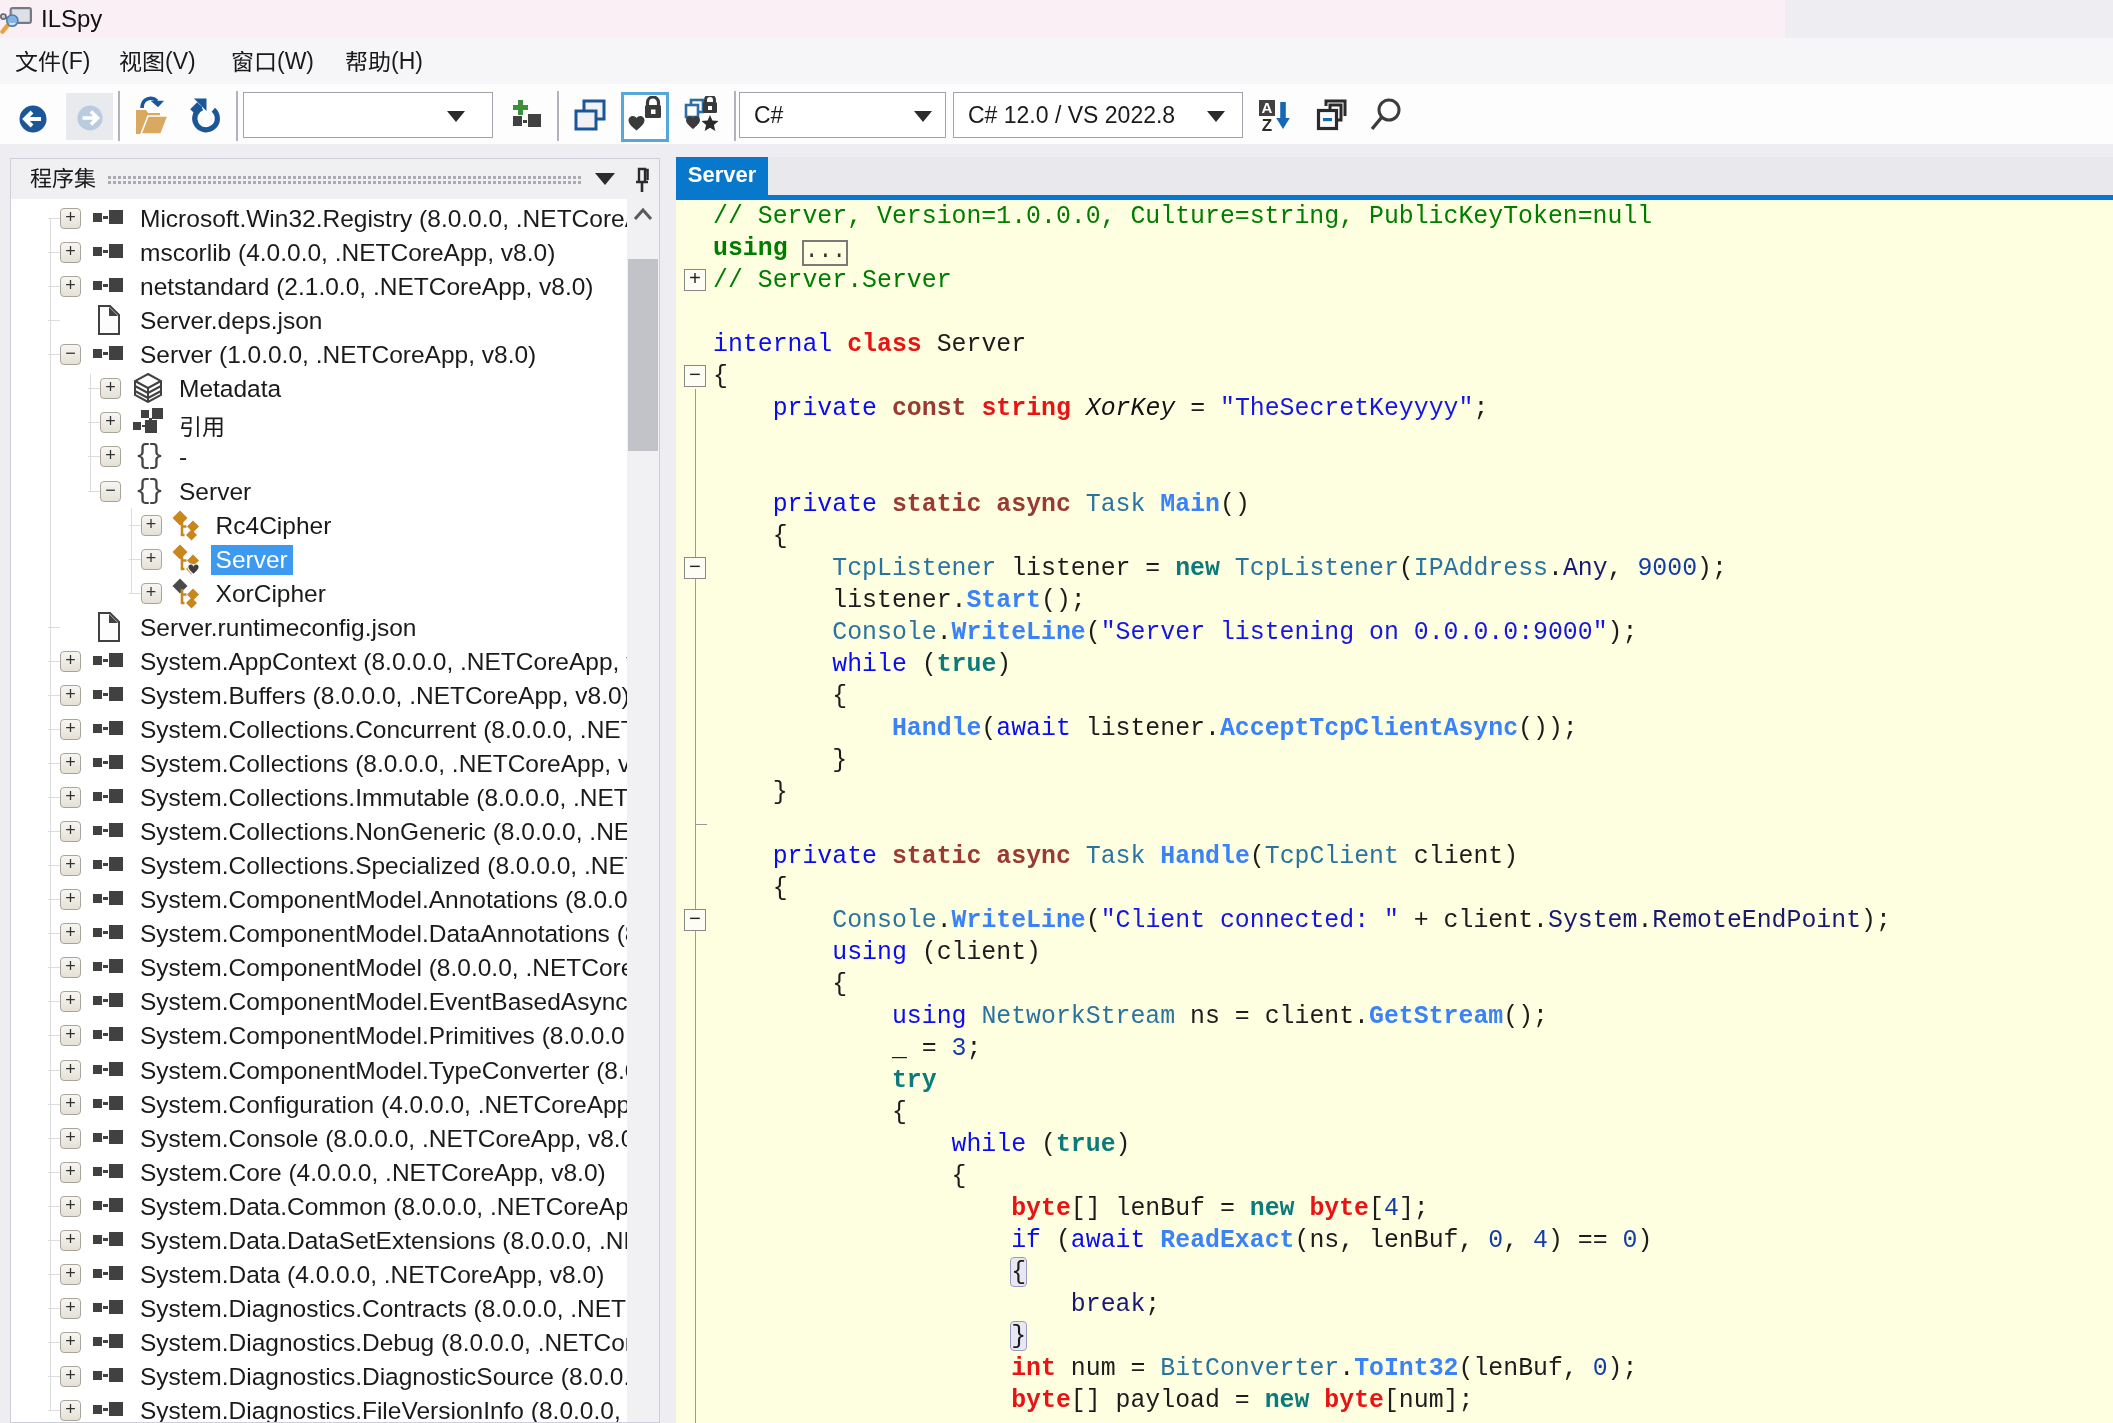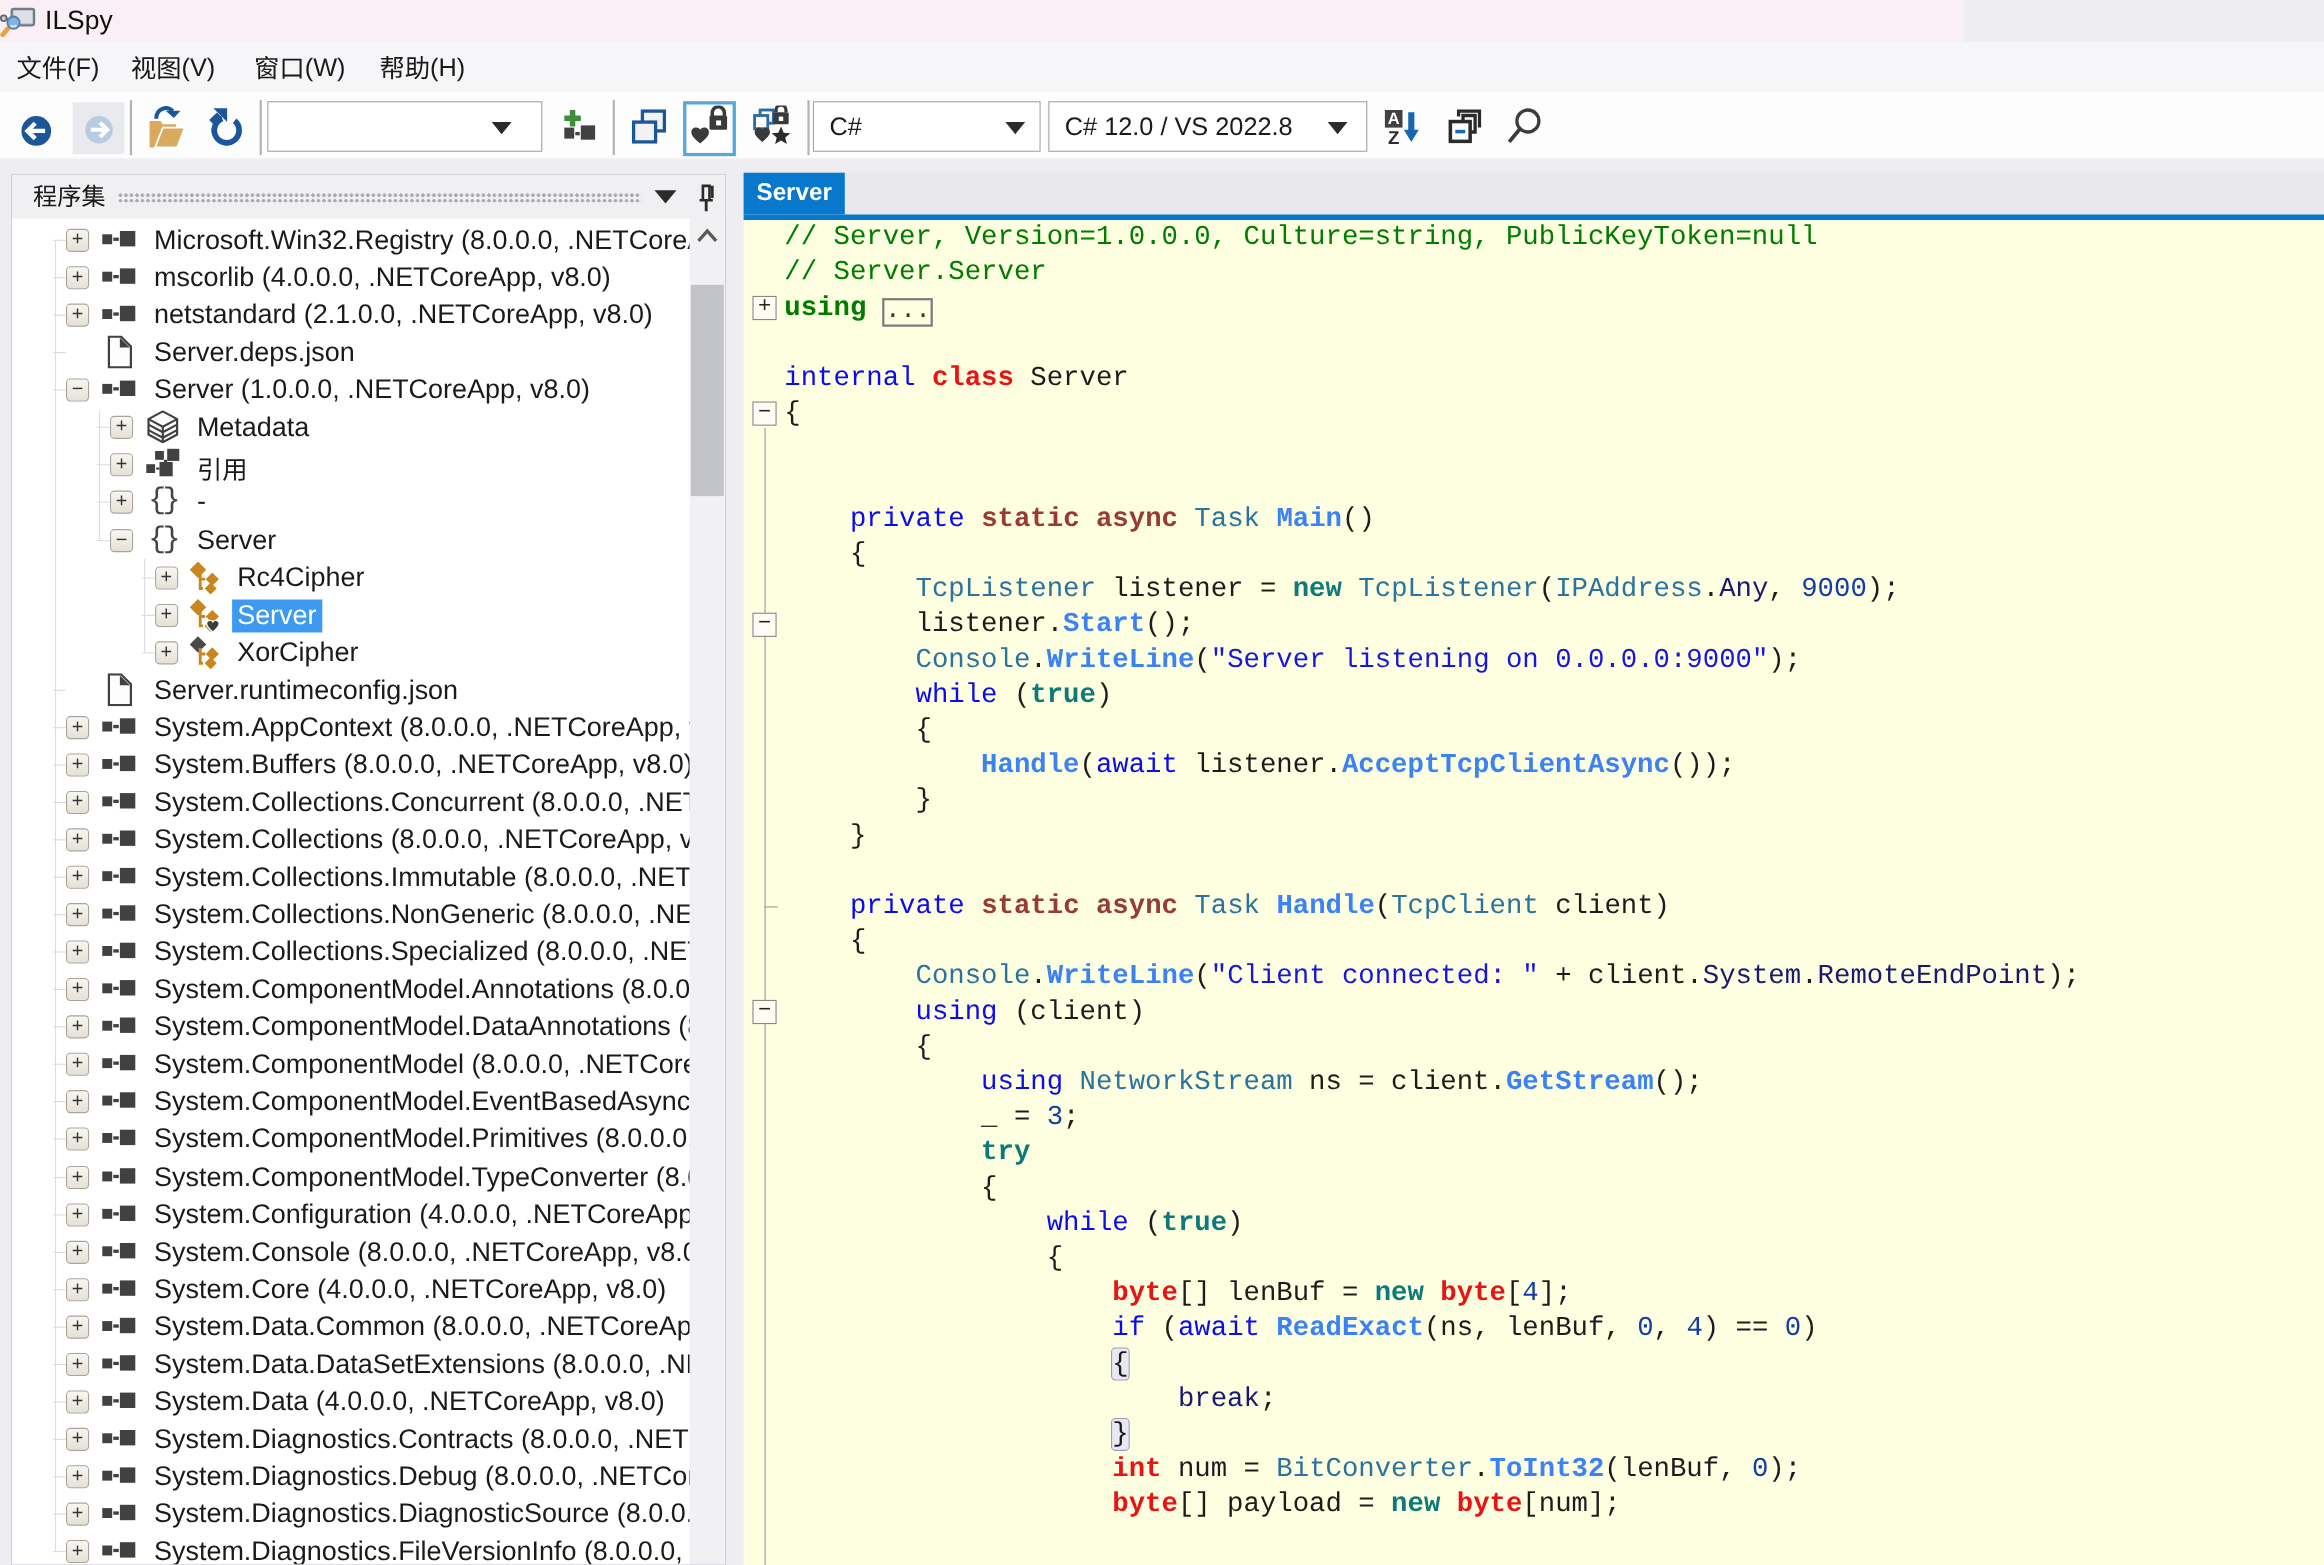--- a/index.html
+++ b/index.html
@@ -570,25 +570,26 @@
     <b class="thumb" style="top:60px"></b>
   </div>
 </div>
 
 <div id="cpanel">
   <div id="ctab">Server</div>
   <div id="cstrip"></div>
   <div id="ccode">
     <div id="clines">
 <div class="cl"><i class="c">// Server, Version=1.0.0.0, Culture=string, PublicKeyToken=null</i>&nbsp;</div>
+        <div class="cl"><i class="kg">using</i> <span class="dots">...</span>&nbsp;</div>
         <div class="cl"><i class="c">// Server.Server</i>&nbsp;</div>
-        <div class="cl"><i class="kg">using</i> <span class="dots">...</span>&nbsp;</div>
         <div class="cl">&nbsp;</div>
         <div class="cl"><i class="k">internal</i> <i class="kr">class</i> Server&nbsp;</div>
         <div class="cl">{&nbsp;</div>
+        <div class="cl">    <i class="k">private</i> <i class="km">const</i> <i class="kr">string</i> <i class="it">XorKey</i> = <i class="s">"TheSecretKeyyyy"</i>;&nbsp;</div>
         <div class="cl">&nbsp;</div>
         <div class="cl">&nbsp;</div>
         <div class="cl">    <i class="k">private</i> <i class="km">static</i> <i class="km">async</i> <i class="ty">Task</i> <i class="m">Main</i>()&nbsp;</div>
         <div class="cl">    {&nbsp;</div>
         <div class="cl">        <i class="ty">TcpListener</i> listener = <i class="kt">new</i> <i class="ty">TcpListener</i>(<i class="ty">IPAddress</i>.<i class="p">Any</i>, <i class="n">9000</i>);&nbsp;</div>
         <div class="cl">        listener.<i class="m">Start</i>();&nbsp;</div>
         <div class="cl">        <i class="ty">Console</i>.<i class="m">WriteLine</i>(<i class="s">"Server listening on 0.0.0.0:9000"</i>);&nbsp;</div>
         <div class="cl">        <i class="k">while</i> (<i class="kt">true</i>)&nbsp;</div>
         <div class="cl">        {&nbsp;</div>
         <div class="cl">            <i class="m">Handle</i>(<i class="k">await</i> listener.<i class="m">AcceptTcpClientAsync</i>());&nbsp;</div>

